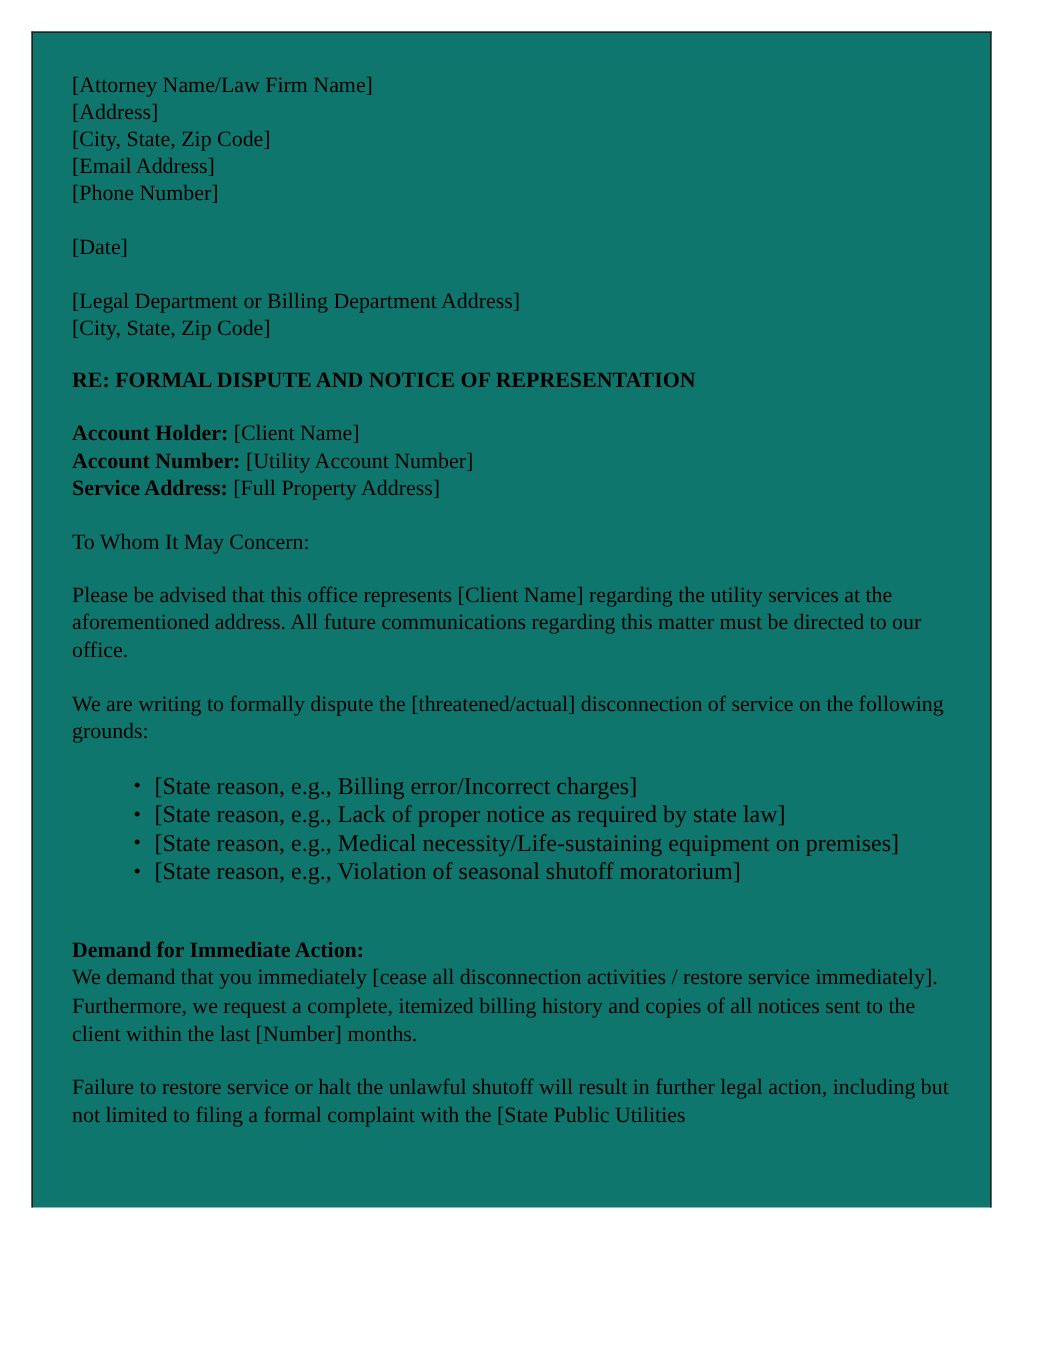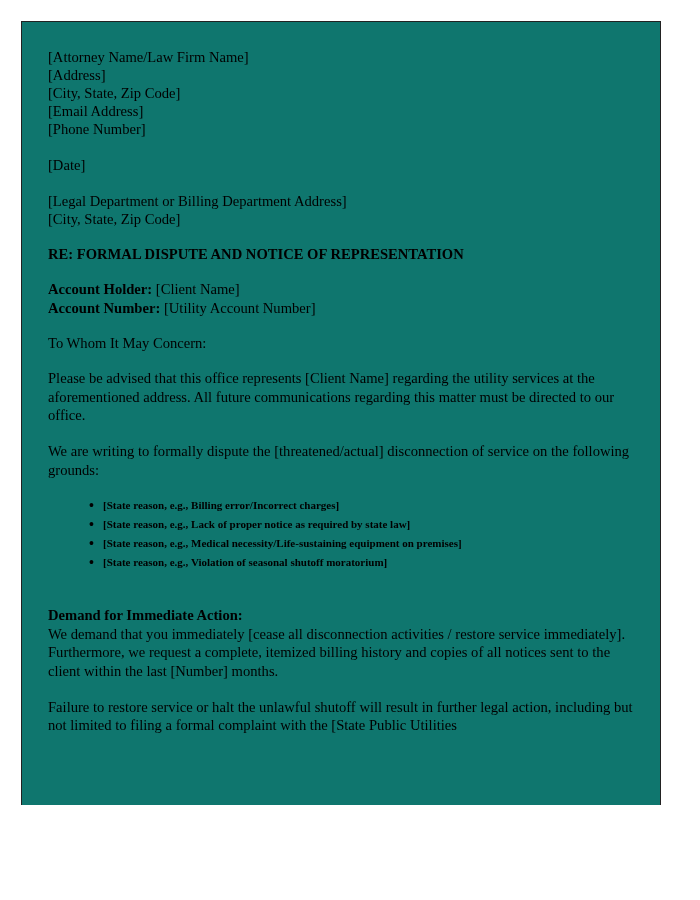--- a/index.html
+++ b/index.html
@@ -63,25 +63,24 @@
     white-space: pre;
   }
   .kv .k { font-weight: bold; }
 
   ul.reasons {
     margin: 0;
     padding: 0 0 0 55px;
     list-style: none;
   }
   ul.reasons li {
-    font-size: 11px;
+    font-size: 16px;
     line-height: 19px;
     position: relative;
     white-space: nowrap;
-    font-weight: bold;
   }
   ul.reasons li::before {
     content: "\2022";
     position: absolute;
     left: -14px;
     top: 0;
     font-size: 14px;
   }
 
   .subhead {
@@ -117,20 +116,21 @@
 
     <div class="gap-md"></div>
 
     <div class="heading">RE: FORMAL DISPUTE AND NOTICE OF REPRESENTATION</div>
 
     <div class="gap-md"></div>
 
     <div>
       <div class="kv"><span class="k">Account Holder:</span><span> [Client Name]</span></div>
       <div class="kv"><span class="k">Account Number:</span><span> [Utility Account Number]</span></div>
+      <div class="kv"><span class="k">Service Address:</span><span> [Full Property Address]</span></div>
     </div>
 
     <div class="gap-md"></div>
 
     <div class="line">To Whom It May Concern:</div>
 
     <div class="gap-md"></div>
 
     <p class="para">Please be advised that this office represents [Client Name] regarding the utility services at the aforementioned address. All future communications regarding this matter must be directed to our office.</p>
 

